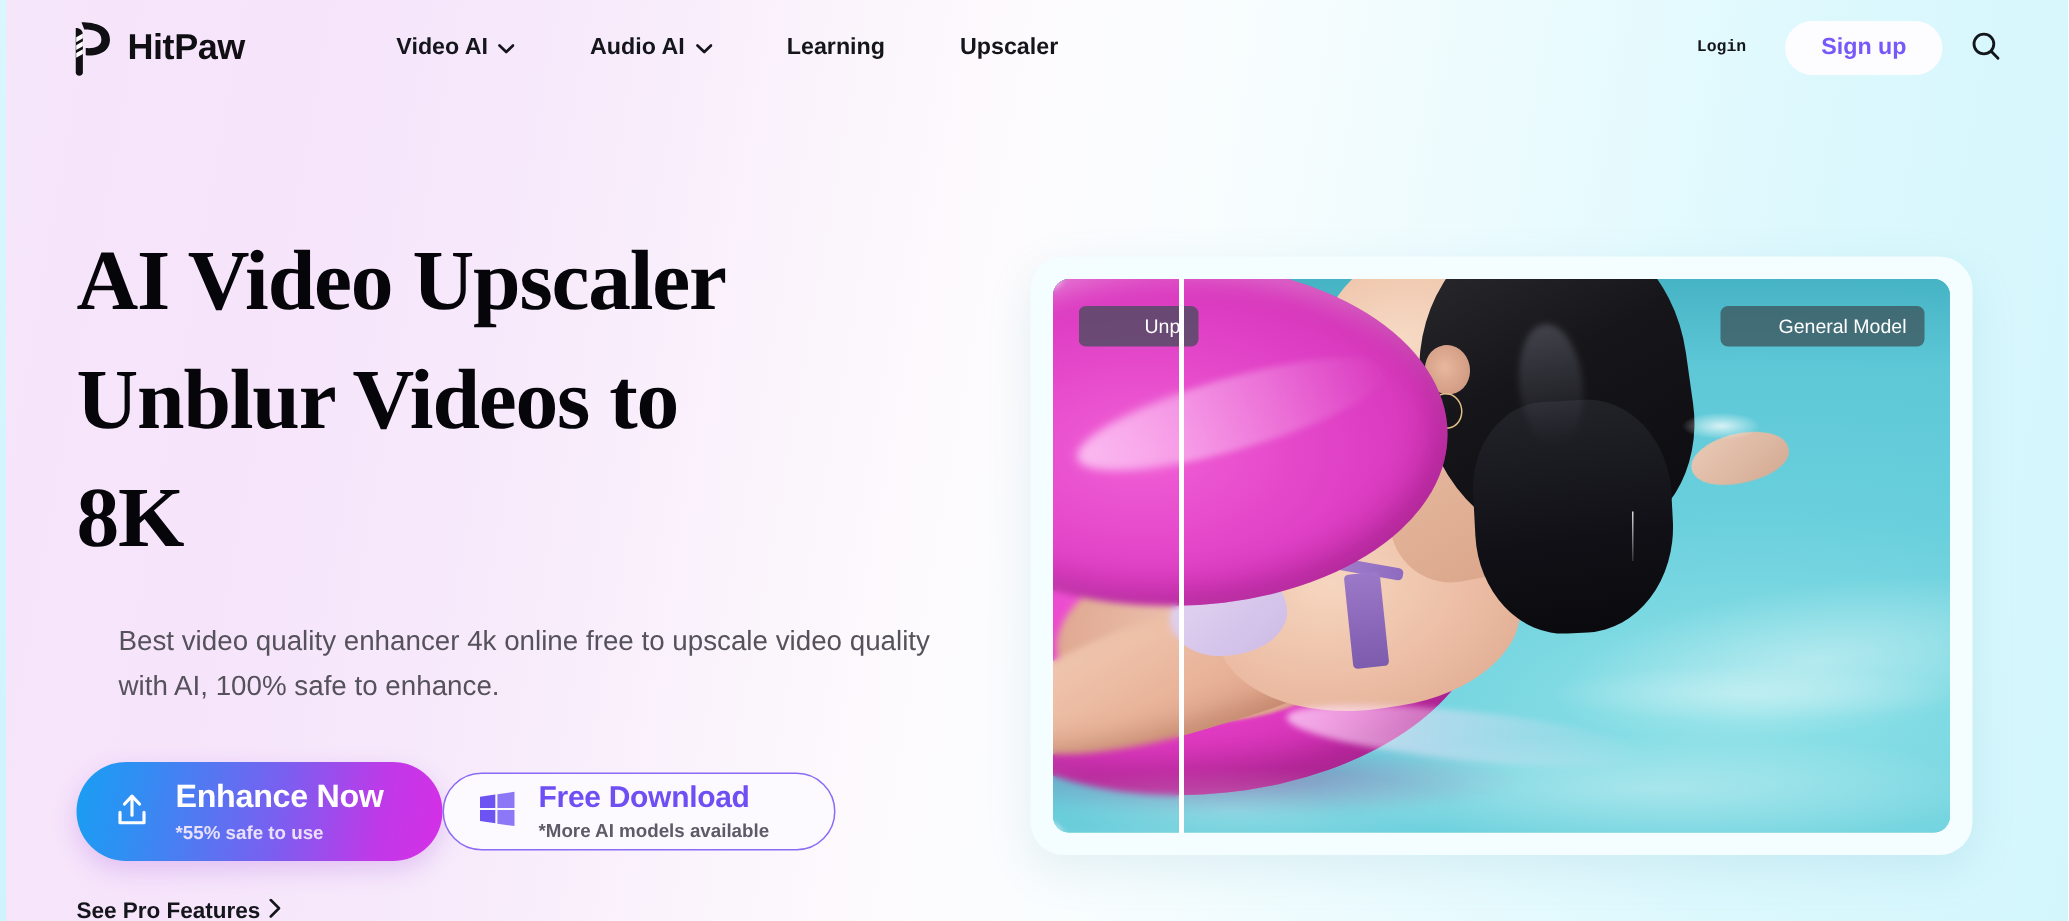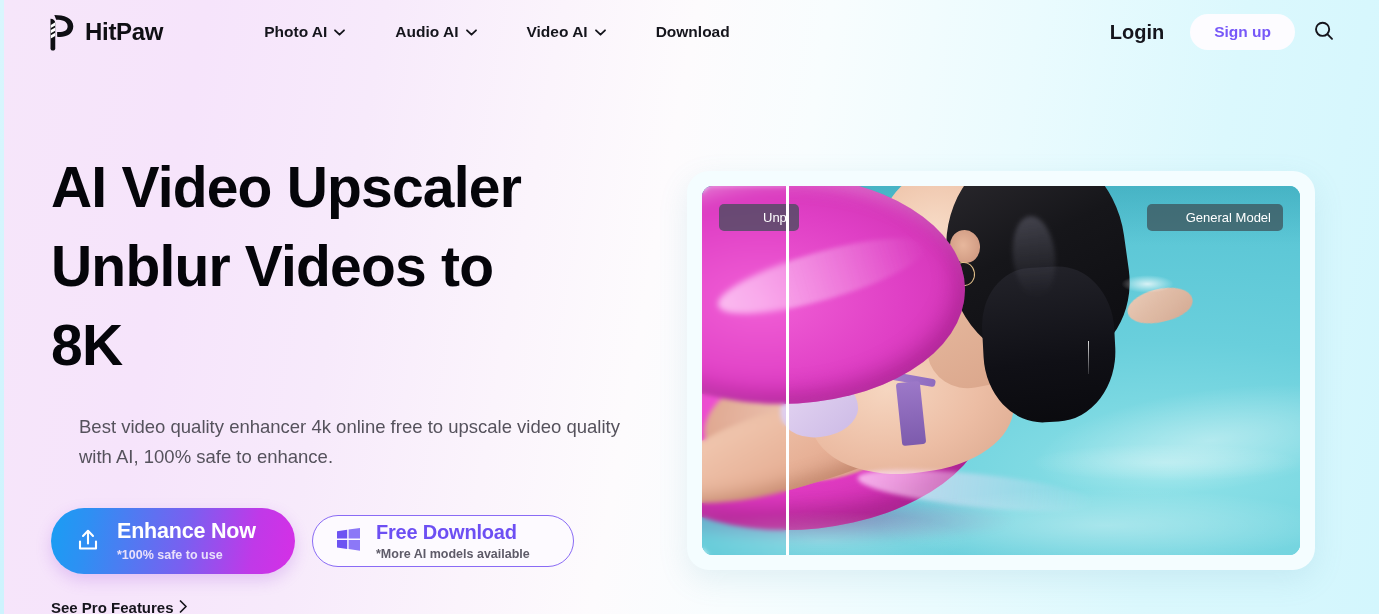--- a/index.html
+++ b/index.html
@@ -97,26 +97,27 @@
   .header-right {
     position: absolute;
     right: 42px;
     top: 0;
     height: 64px;
     display: flex;
     align-items: center;
     gap: 0px;
   }
   .login-link {
-    font-size: 20px;
+    font-size: 11px;
     font-weight: 600;
     color: #15151c;
     cursor: pointer;
     padding: 8px 16px;
     white-space: nowrap;
+    font-family: Liberation Mono, monospace;
   }
   .signup-btn {
     font-size: 15.5px;
     font-weight: 700;
     color: #7758f8;
     background: #fdfcff;
     border: none;
     border-radius: 20px;
     padding: 9px 24px;
     margin-left: 10px;
@@ -139,35 +140,35 @@
     top: 148px;
     width: 600px;
   }
   .hero-title {
     font-size: 57px;
     line-height: 79px;
     font-weight: 700;
     color: #05050a;
     letter-spacing: -0.8px;
     max-width: 530px;
+    font-family: Liberation Serif, serif;
   }
   .hero-sub {
     margin-top: 27px;
     font-size: 18.5px;
     line-height: 30px;
     color: #55525c;
     max-width: 545px;
     margin-left: 28px;
   }
 
   .cta-row {
     margin-top: 36px;
     display: flex;
     align-items: center;
-    gap: 17px;
   }
 
   .btn-enhance {
     display: flex;
     align-items: center;
     gap: 14px;
     width: 244px;
     height: 66px;
     border-radius: 33px;
     border: none;
@@ -509,50 +510,45 @@
           <path d="M6.3 12.5 L11 9.8 L11 13.2 L6.3 15.9 Z" fill="#ffffff"></path>
           <path d="M6.3 18.0 L11 15.3 L11 18.7 L6.3 21.4 Z" fill="#ffffff"></path>
           <path d="M6.3 23.5 L11 20.8 L11 24.2 L6.3 26.9 Z" fill="#ffffff"></path>
         </svg>
       </span>
       <span class="logo-text">HitPaw</span>
     </div>
 
     <div class="nav">
 
+
       <div class="nav-item">
-        <span>Photo AI</span>
+        <span>Video AI</span>
         <span>
           <svg class="chev" viewBox="0 0 11 7">
               <path d="M1 1.3 L5.5 5.7 L10 1.3" stroke="#15151c" stroke-width="1.8" fill="none" stroke-linecap="round" stroke-linejoin="round"></path>
             </svg>
         </span>
       </div>
 
       <div class="nav-item">
         <span>Audio AI</span>
         <span>
           <svg class="chev" viewBox="0 0 11 7">
               <path d="M1 1.3 L5.5 5.7 L10 1.3" stroke="#15151c" stroke-width="1.8" fill="none" stroke-linecap="round" stroke-linejoin="round"></path>
             </svg>
         </span>
       </div>
 
       <div class="nav-item">
-        <span>Video AI</span>
-        <span>
-          <svg class="chev" viewBox="0 0 11 7">
-              <path d="M1 1.3 L5.5 5.7 L10 1.3" stroke="#15151c" stroke-width="1.8" fill="none" stroke-linecap="round" stroke-linejoin="round"></path>
-            </svg>
-        </span>
+        <span>Learning</span>
       </div>
 
-
       <div class="nav-item">
-        <span>Download</span>
+        <span>Upscaler</span>
       </div>
 
     </div>
 
     <div class="header-right">
       <span class="login-link">Login</span>
       <button class="signup-btn">Sign up</button>
       <button class="search-btn">
         <span>
           <svg width="22" height="22" viewBox="0 0 22 22">
@@ -580,21 +576,21 @@
       <button class="btn-enhance">
         <span class="icon">
           <svg width="30" height="30" viewBox="0 0 30 30">
             <path d="M15 18.5 L15 6" stroke="#ffffff" stroke-width="2.1" stroke-linecap="round"></path>
             <path d="M10 11 L15 5.8 L20 11" stroke="#ffffff" stroke-width="2.1" fill="none" stroke-linecap="round" stroke-linejoin="round"></path>
             <path d="M7 16.5 L7 23.5 L23 23.5 L23 16.5" stroke="#ffffff" stroke-width="2.1" fill="none" stroke-linecap="round" stroke-linejoin="round"></path>
           </svg>
         </span>
         <span class="labels">
           <span class="main">Enhance Now</span>
-          <span class="sub">*100% safe to use</span>
+          <span class="sub">*55% safe to use</span>
         </span>
       </button>
 
       <button class="btn-download">
         <span class="icon">
           <svg width="27" height="27" viewBox="0 0 27 27">
             <path d="M2 5.2 L12.2 3.7 L12.2 12.6 L2 12.6 Z" fill="#6d53f2"></path>
             <path d="M13.6 3.5 L25 1.9 L25 12.6 L13.6 12.6 Z" fill="#8c78f7"></path>
             <path d="M2 14 L12.2 14 L12.2 22.9 L2 21.4 Z" fill="#6d53f2"></path>
             <path d="M13.6 14 L25 14 L25 24.7 L13.6 23.1 Z" fill="#8c78f7"></path>

